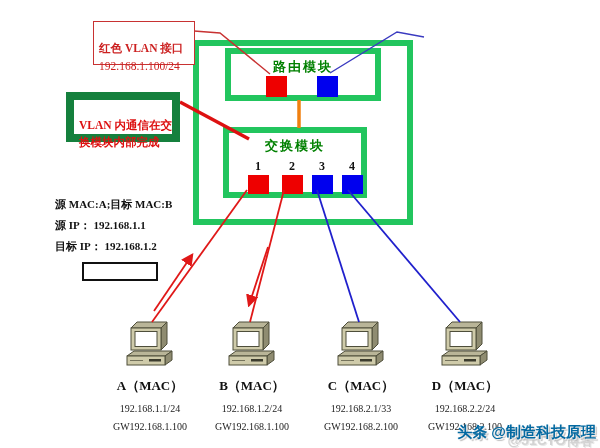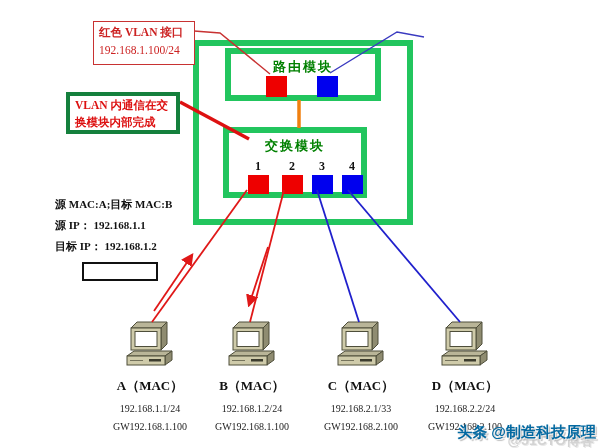--- a/index.html
+++ b/index.html
@@ -13,25 +13,25 @@
   .greenbox{position:absolute;border:6px solid #22c55e;background:transparent;z-index:2;box-sizing:border-box;}
   .module-title{position:absolute;left:0;right:0;text-align:center;color:#008000;font-weight:bold;
     font-size:13px;letter-spacing:2px;z-index:3;}
   .iface-square{position:absolute;width:21px;height:21px;z-index:4;}
   .port{position:absolute;width:22px;z-index:4;text-align:center;}
   .port-num{font-size:12px;font-weight:bold;color:#111;line-height:14px;}
   .port-square{width:21px;height:19px;margin:2px auto 0 auto;}
 
   
   .callout{position:absolute;box-sizing:border-box;background:#ffffff;z-index:6;
-    padding:1px 5px;line-height:18px;font-size:11.5px;white-space:nowrap;}
+    padding:17px 5px;line-height:18px;font-size:11.5px;white-space:nowrap;}
   .callout .cjk-line{font-weight:bold;}
   .callout-red{border:1.5px solid #c83232;color:#cc2222;}
   .callout-blue{border:1.5px solid #3a3ac0;color:#2222bb;}
-  .callout-note{border:4px solid #15803d;color:#dd1111;font-weight:bold;font-size:11.5px;line-height:17px;}
+  .callout-note{border:8px solid #15803d;color:#dd1111;font-weight:bold;font-size:11.5px;line-height:17px;}
 
   
   .packet-info{position:absolute;left:55px;top:194px;z-index:3;color:#111;
     font-weight:bold;font-size:11px;line-height:21px;white-space:nowrap;}
   .empty-box{position:absolute;left:82px;top:262px;width:72px;height:15px;
     border:2px solid #111;background:#fff;z-index:3;}
 
   
   .host{position:absolute;top:320px;width:120px;text-align:center;z-index:3;}
   .host svg.pc{display:block;margin:0 auto;width:50px;height:46px;}

